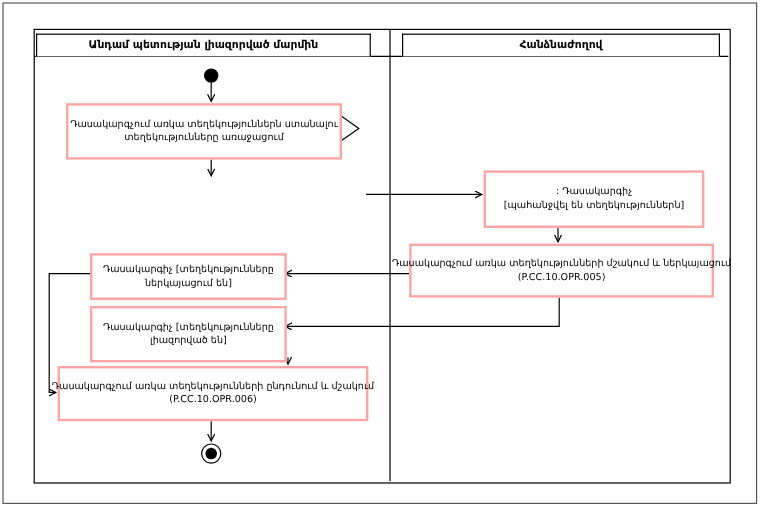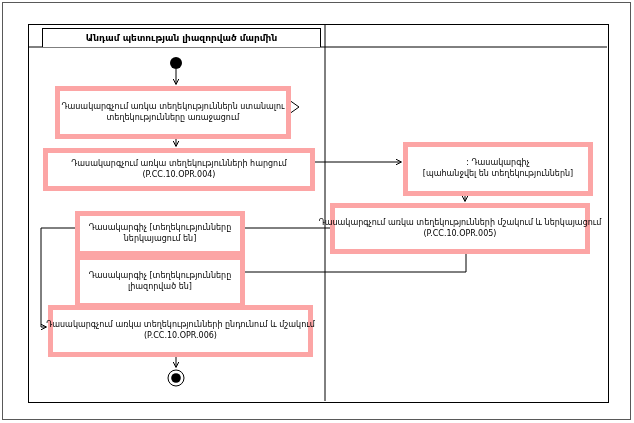--- a/index.html
+++ b/index.html
@@ -6,21 +6,21 @@
   .canvas{position:relative;width:634px;height:423px;background:#fff;
           font-family:"DejaVu Sans",sans-serif;color:#000;overflow:hidden;}
   .outer-border{position:absolute;left:2px;top:2px;width:627px;height:416px;
           border:1px solid #595959;}
   .frame{position:absolute;left:28px;top:24px;width:579px;height:377px;
           border:1px solid #000;background:transparent;}
   .header-inner{position:absolute;border:1px solid #000;border-bottom:none;background:#fff;
           display:flex;align-items:center;justify-content:center;}
   .lane-label{font-size:9px;font-weight:bold;white-space:nowrap;}
   .svg-layer{position:absolute;left:0;top:0;width:634px;height:423px;}
-  .node{position:absolute;background:#fff;border:5px solid #fca5a5;
+  .node{position:absolute;background:#fff;border:2px solid #fca5a5;
           display:flex;flex-direction:column;align-items:center;justify-content:center;
           text-align:center;font-size:8px;line-height:1.35;}
   .node-line{white-space:nowrap;}
 </style>
 </head>
 <body>
 
 <div class="canvas">
 
   <div class="outer-border"></div>
@@ -77,40 +77,39 @@
     <g>
       <polyline points="282,95 299,107 282,119" fill="#fff"></polyline>
     </g>
 
     <g>
       <circle cx="176" cy="378" r="8" fill="#fff"></circle>
       <circle cx="176" cy="378" r="4.8" fill="#000" stroke="none"></circle>
     </g>
   </svg>
 
-  <div class="header-inner" style="left:42px;top:28px;width:277px;height:18px;">
+  <div class="header-inner" style="left:30px;top:28px;width:277px;height:18px;">
     <span class="lane-label">Անդամ պետության լիազորված մարմին</span>
+  </div>
+  <div class="header-inner" style="left:335px;top:28px;width:263px;height:18px;">
+    <span class="lane-label">Հանձնաժողով</span>
   </div>
 
   <div class="node" style="left:55px;top:86px;width:226px;height:43px;">
     <div class="node-line">Դասակարգչում առկա տեղեկություններն ստանալու</div>
     <div class="node-line">տեղեկությունները առաջացում</div>
   </div>
 
-  <div class="node" style="left:43px;top:148px;width:262px;height:33px;">
-    <div class="node-line">Դասակարգչում առկա տեղեկությունների հարցում</div>
-    <div class="node-line">(P.CC.10.OPR.004)</div>
-  </div>
 
   <div class="node" style="left:403px;top:142px;width:180px;height:44px;align-items:center;">
     <div class="node-line">: Դասակարգիչ</div>
     <div class="node-line">[պահանջվել են տեղեկություններն]</div>
   </div>
 
-  <div class="node" style="left:330px;top:203px;width:250px;height:41px;">
+  <div class="node" style="left:341px;top:203px;width:250px;height:41px;">
     <div class="node-line">Դասակարգչում առկա տեղեկությունների մշակում և ներկայացում</div>
     <div class="node-line">(P.CC.10.OPR.005)</div>
   </div>
 
   <div class="node" style="left:75px;top:211px;width:160px;height:35px;">
     <div class="node-line">Դասակարգիչ [տեղեկությունները</div>
     <div class="node-line">ներկայացում են]</div>
   </div>
 
   <div class="node" style="left:75px;top:255px;width:160px;height:43px;">

